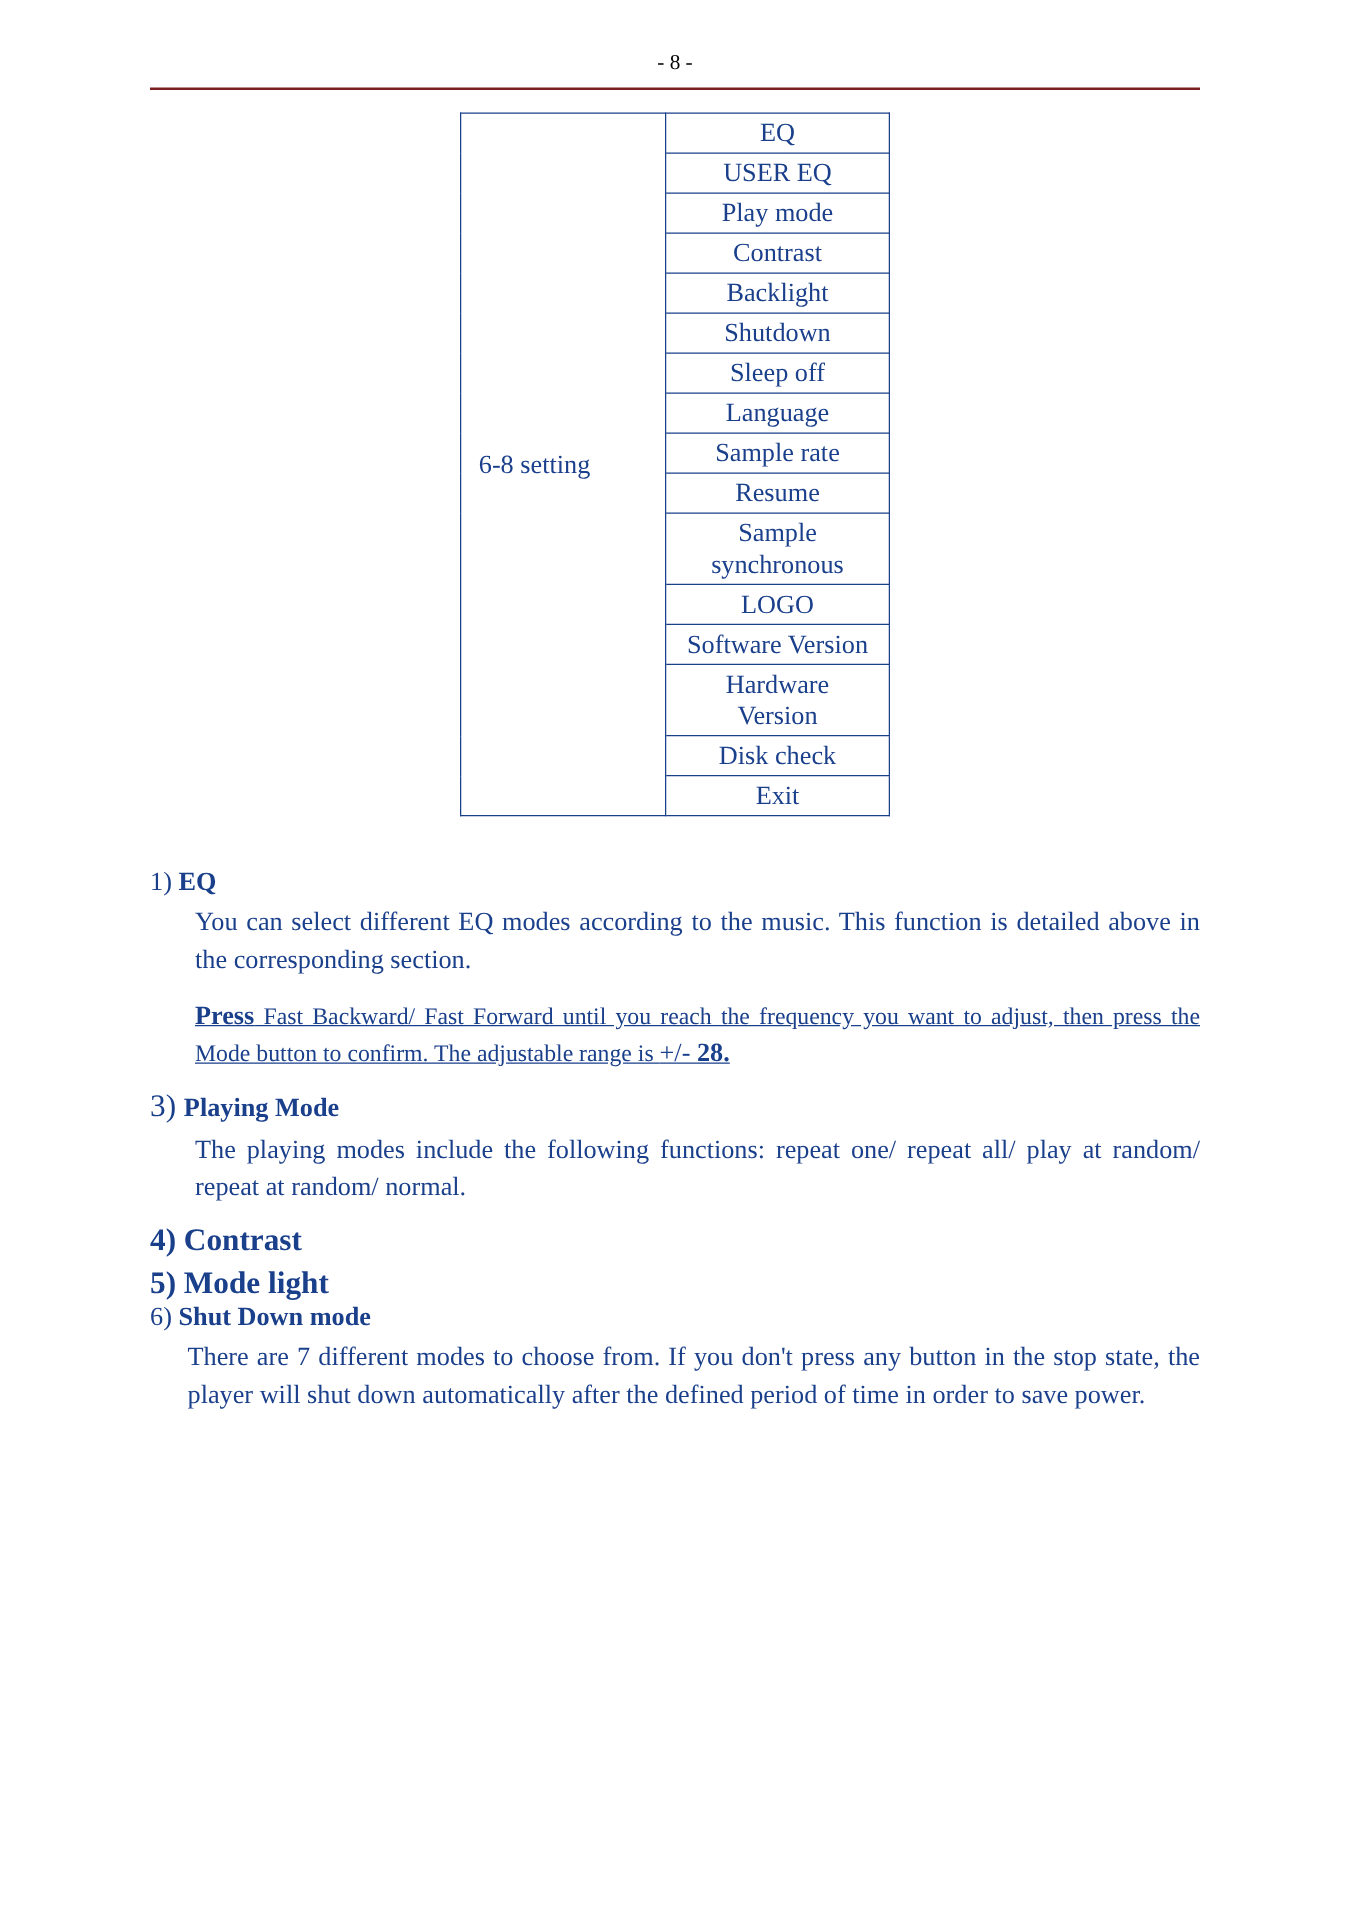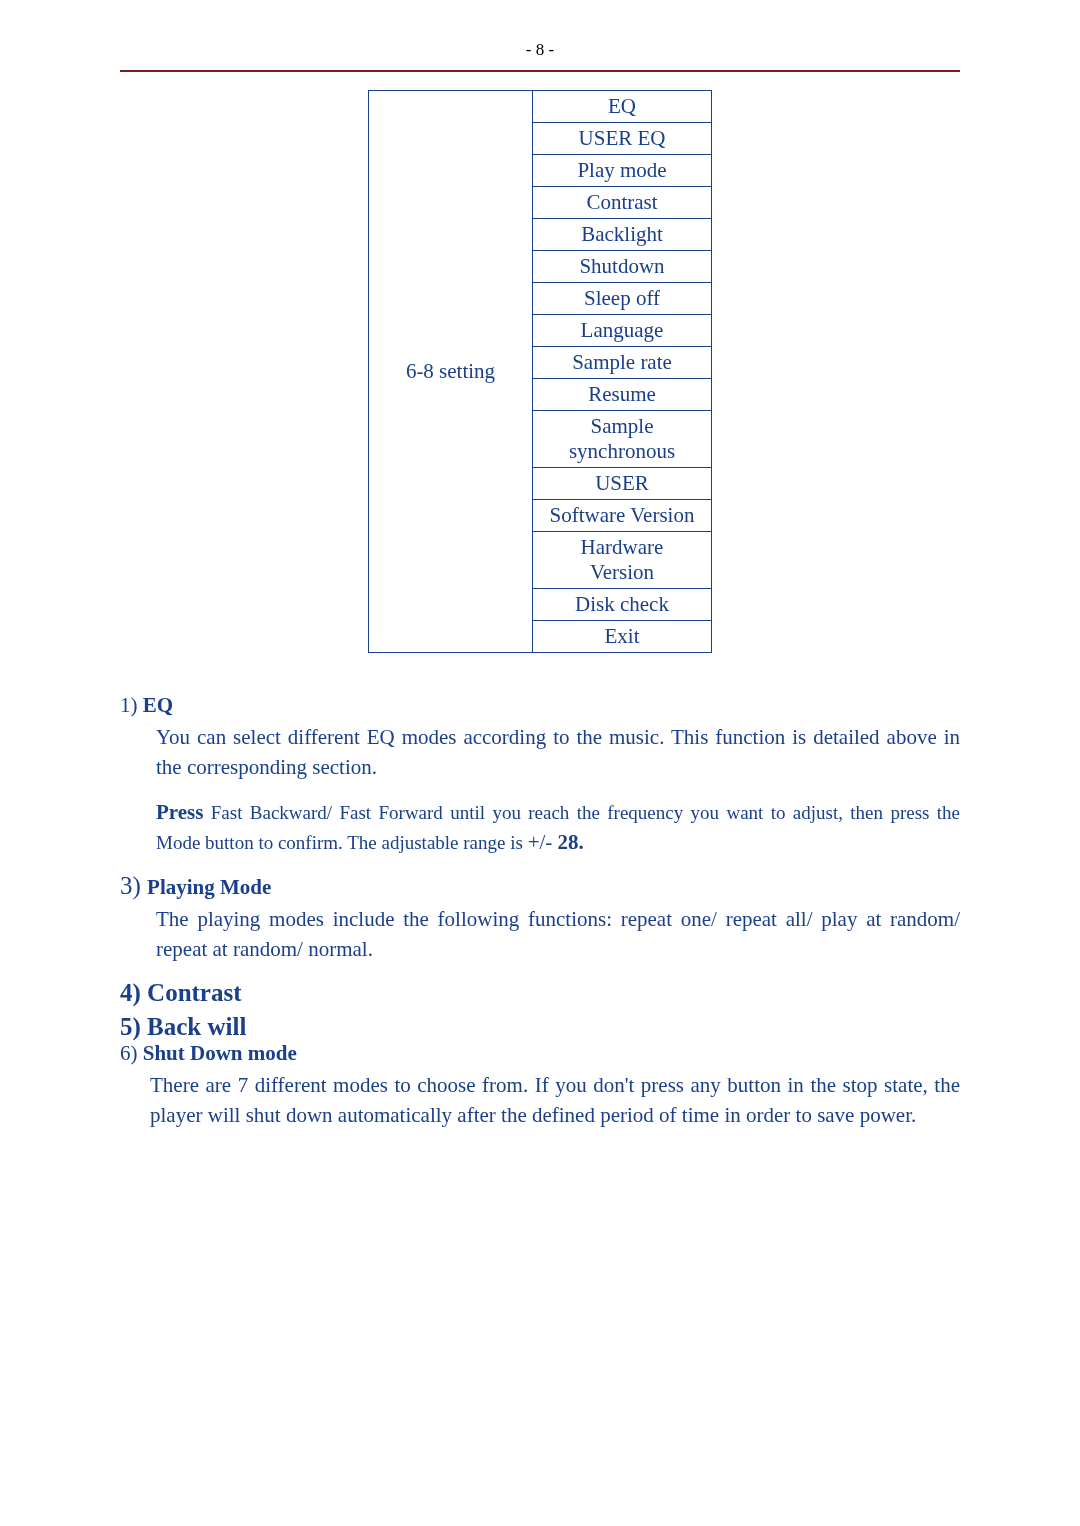--- a/index.html
+++ b/index.html
@@ -36,21 +36,21 @@
   table.settings td {
     border: 1.5px solid #1a3f8b;
     padding: 3px 14px;
     font-size: 21px;
     color: #1a3f8b;
     text-align: center;
     vertical-align: middle;
   }
   table.settings td.left {
     width: 135px;
-    text-align: center;
+    text-align: left;
   }
   table.settings td.right {
     width: 150px;
   }
   .content {
     font-size: 21px;
   }
   .sec-num {
     color: #1a3f8b;
     font-size: 21px;
@@ -119,21 +119,21 @@
       <tr>
             <td class="right">Sample rate</td>
           </tr>
       <tr>
             <td class="right">Resume</td>
           </tr>
       <tr>
             <td class="right">Sample synchronous</td>
           </tr>
       <tr>
-            <td class="right">USER</td>
+            <td class="right">LOGO</td>
           </tr>
       <tr>
             <td class="right">Software Version</td>
           </tr>
       <tr>
             <td class="right">Hardware Version</td>
           </tr>
       <tr>
             <td class="right">Disk check</td>
           </tr>
@@ -144,35 +144,35 @@
       </table>
   </div>
 
   <div class="content">
 
     <div class="sec-line">
       <span class="sec-num">1) </span><span class="sec-title">EQ</span>
     </div>
     <div class="para">You can select different EQ modes according to the music. This function is detailed above in the corresponding section.</div>
 
-    <div class="para small" style="margin-top:0;">
+    <div class="para small" style="margin-top:0;text-decoration:underline;">
       <span class="bold" style="font-size:21px;">Press</span><span> Fast Backward/ Fast Forward until you reach the frequency you want to adjust, then press the Mode button to confirm. The adjustable range is </span><span style="font-size:21px;">+/- </span><span class="bold" style="font-size:21px;">28.</span>
     </div>
 
     <div class="sec-line">
       <span class="sec-num big">3) </span><span class="sec-title">Playing Mode</span>
     </div>
     <div class="para">The playing modes include the following functions: repeat one/ repeat all/ play at random/ repeat at random/ normal.</div>
 
     <div class="sec-line">
       <span class="sec-num big bold">4) </span><span class="sec-title big">Contrast</span>
     </div>
 
     <div class="sec-line">
-      <span class="sec-num big bold">5) </span><span class="sec-title big">Back will</span>
+      <span class="sec-num big bold">5) </span><span class="sec-title big">Mode light</span>
     </div>
 
     <div class="sec-line" style="margin-top:0;">
       <span class="sec-num">6) </span><span class="sec-title">Shut Down mode</span>
     </div>
     <div class="para" style="margin-left:30px;">There are 7 different modes to choose from. If you don't press any button in the stop state, the player will shut down automatically after the defined period of time in order to save power.</div>
 
   </div>
 </div>
 

